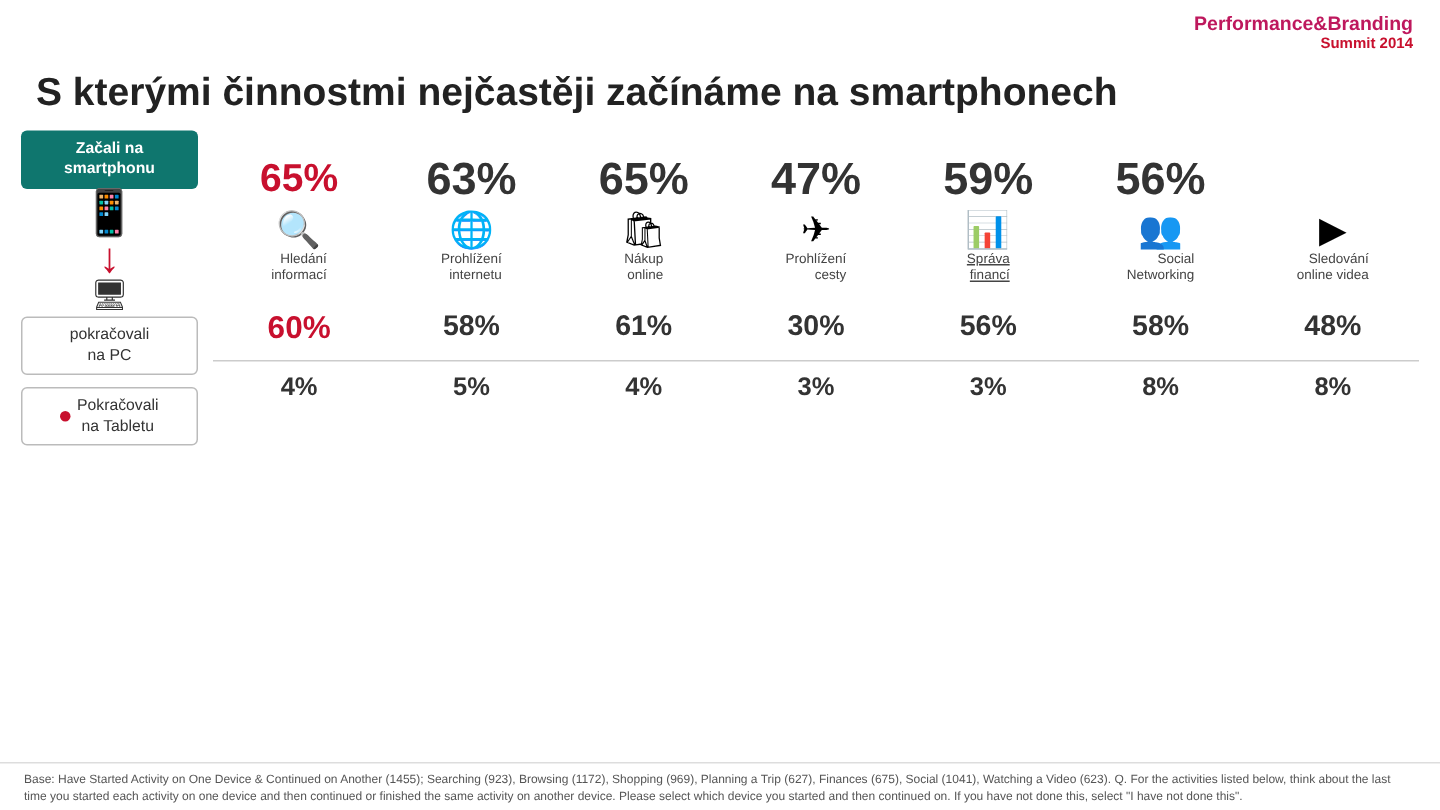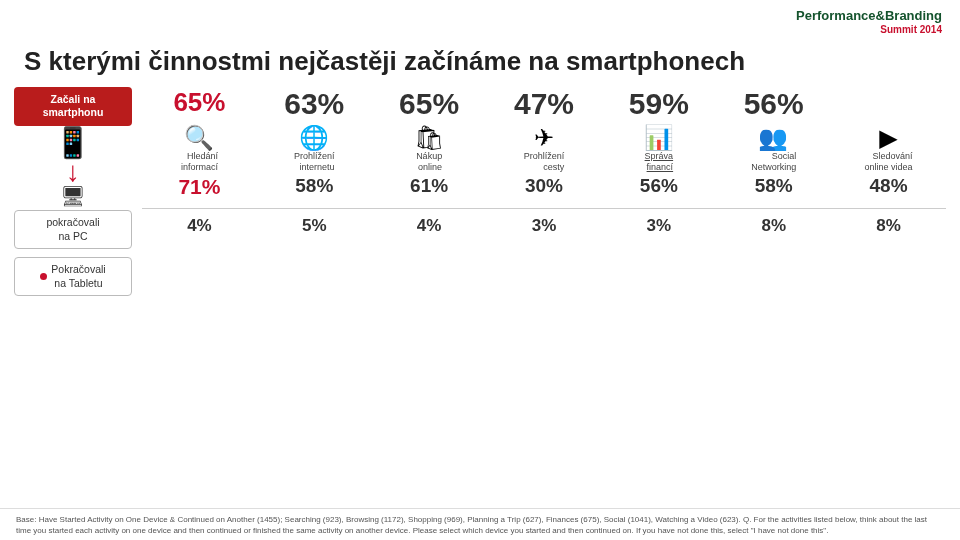--- a/index.html
+++ b/index.html
@@ -28,21 +28,21 @@
       padding: 8px 18px 4px 18px;
       background: #fff;
     }
     .brand {
       text-align: right;
       line-height: 1.2;
     }
     .brand-performance {
       font-size: 13px;
       font-weight: bold;
-      color: #14532d;
+      color: #be185d;
     }
     .brand-summit {
       font-size: 10px;
       font-weight: bold;
       color: #c8102e;
     }
 
     
     .main-title {
       font-size: 26px;
@@ -81,20 +81,21 @@
       flex: 1;
       display: flex;
       flex-direction: column;
     }
 
     
     .data-grid {
       display: grid;
       grid-template-columns: repeat(7, 1fr);
       width: 100%;
+      margin-top: 16px;
     }
 
     .cell {
       text-align: center;
       font-weight: bold;
       color: #333;
     }
 
     .cell-lg { font-size: 30px; }
     .cell-md { font-size: 19px; }
@@ -151,21 +152,21 @@
       <div class="brand-summit">Summit 2014</div>
     </div>
   </div>
 
   <div class="main-title">S kterými činnostmi nejčastěji začínáme na smartphonech</div>
 
   <div class="main-content">
 
     <div class="left-col">
 
-      <div style="background:#b91c1c;color:#fff;border-radius:4px;padding:6px 8px;font-size:10.5px;font-weight:bold;line-height:1.3;text-align:center;margin-bottom:2px;">
+      <div style="background:#0f766e;color:#fff;border-radius:4px;padding:6px 8px;font-size:10.5px;font-weight:bold;line-height:1.3;text-align:center;margin-bottom:2px;">
         <span style="white-space:pre-line;">Začali na
 smartphonu</span>
       </div>
 
       <div class="phone-block">
 
         <div style="font-size:30px;color:#333;text-align:center;line-height:1;">📱</div>
         <div class="arrow-down">↓</div>
 
         <div style="font-size:20px;color:#333;text-align:center;margin-top:-2px;">🖥</div>
@@ -227,21 +228,21 @@
 Networking</div>
         </div>
         <div class="icon-wrap">
           <div class="i-sym">▶</div>
           <div class="i-lbl" style="white-space:pre-line;">Sledování
 online videa</div>
         </div>
       </div>
 
       <div class="data-grid" style="margin-bottom:6px;">
-        <div class="cell cell-red-md">71%</div>
+        <div class="cell cell-red-md">60%</div>
         <div class="cell cell-md">58%</div>
         <div class="cell cell-md">61%</div>
         <div class="cell cell-md">30%</div>
         <div class="cell cell-md">56%</div>
         <div class="cell cell-md">58%</div>
         <div class="cell cell-md">48%</div>
       </div>
 
       <hr class="divider">
 

